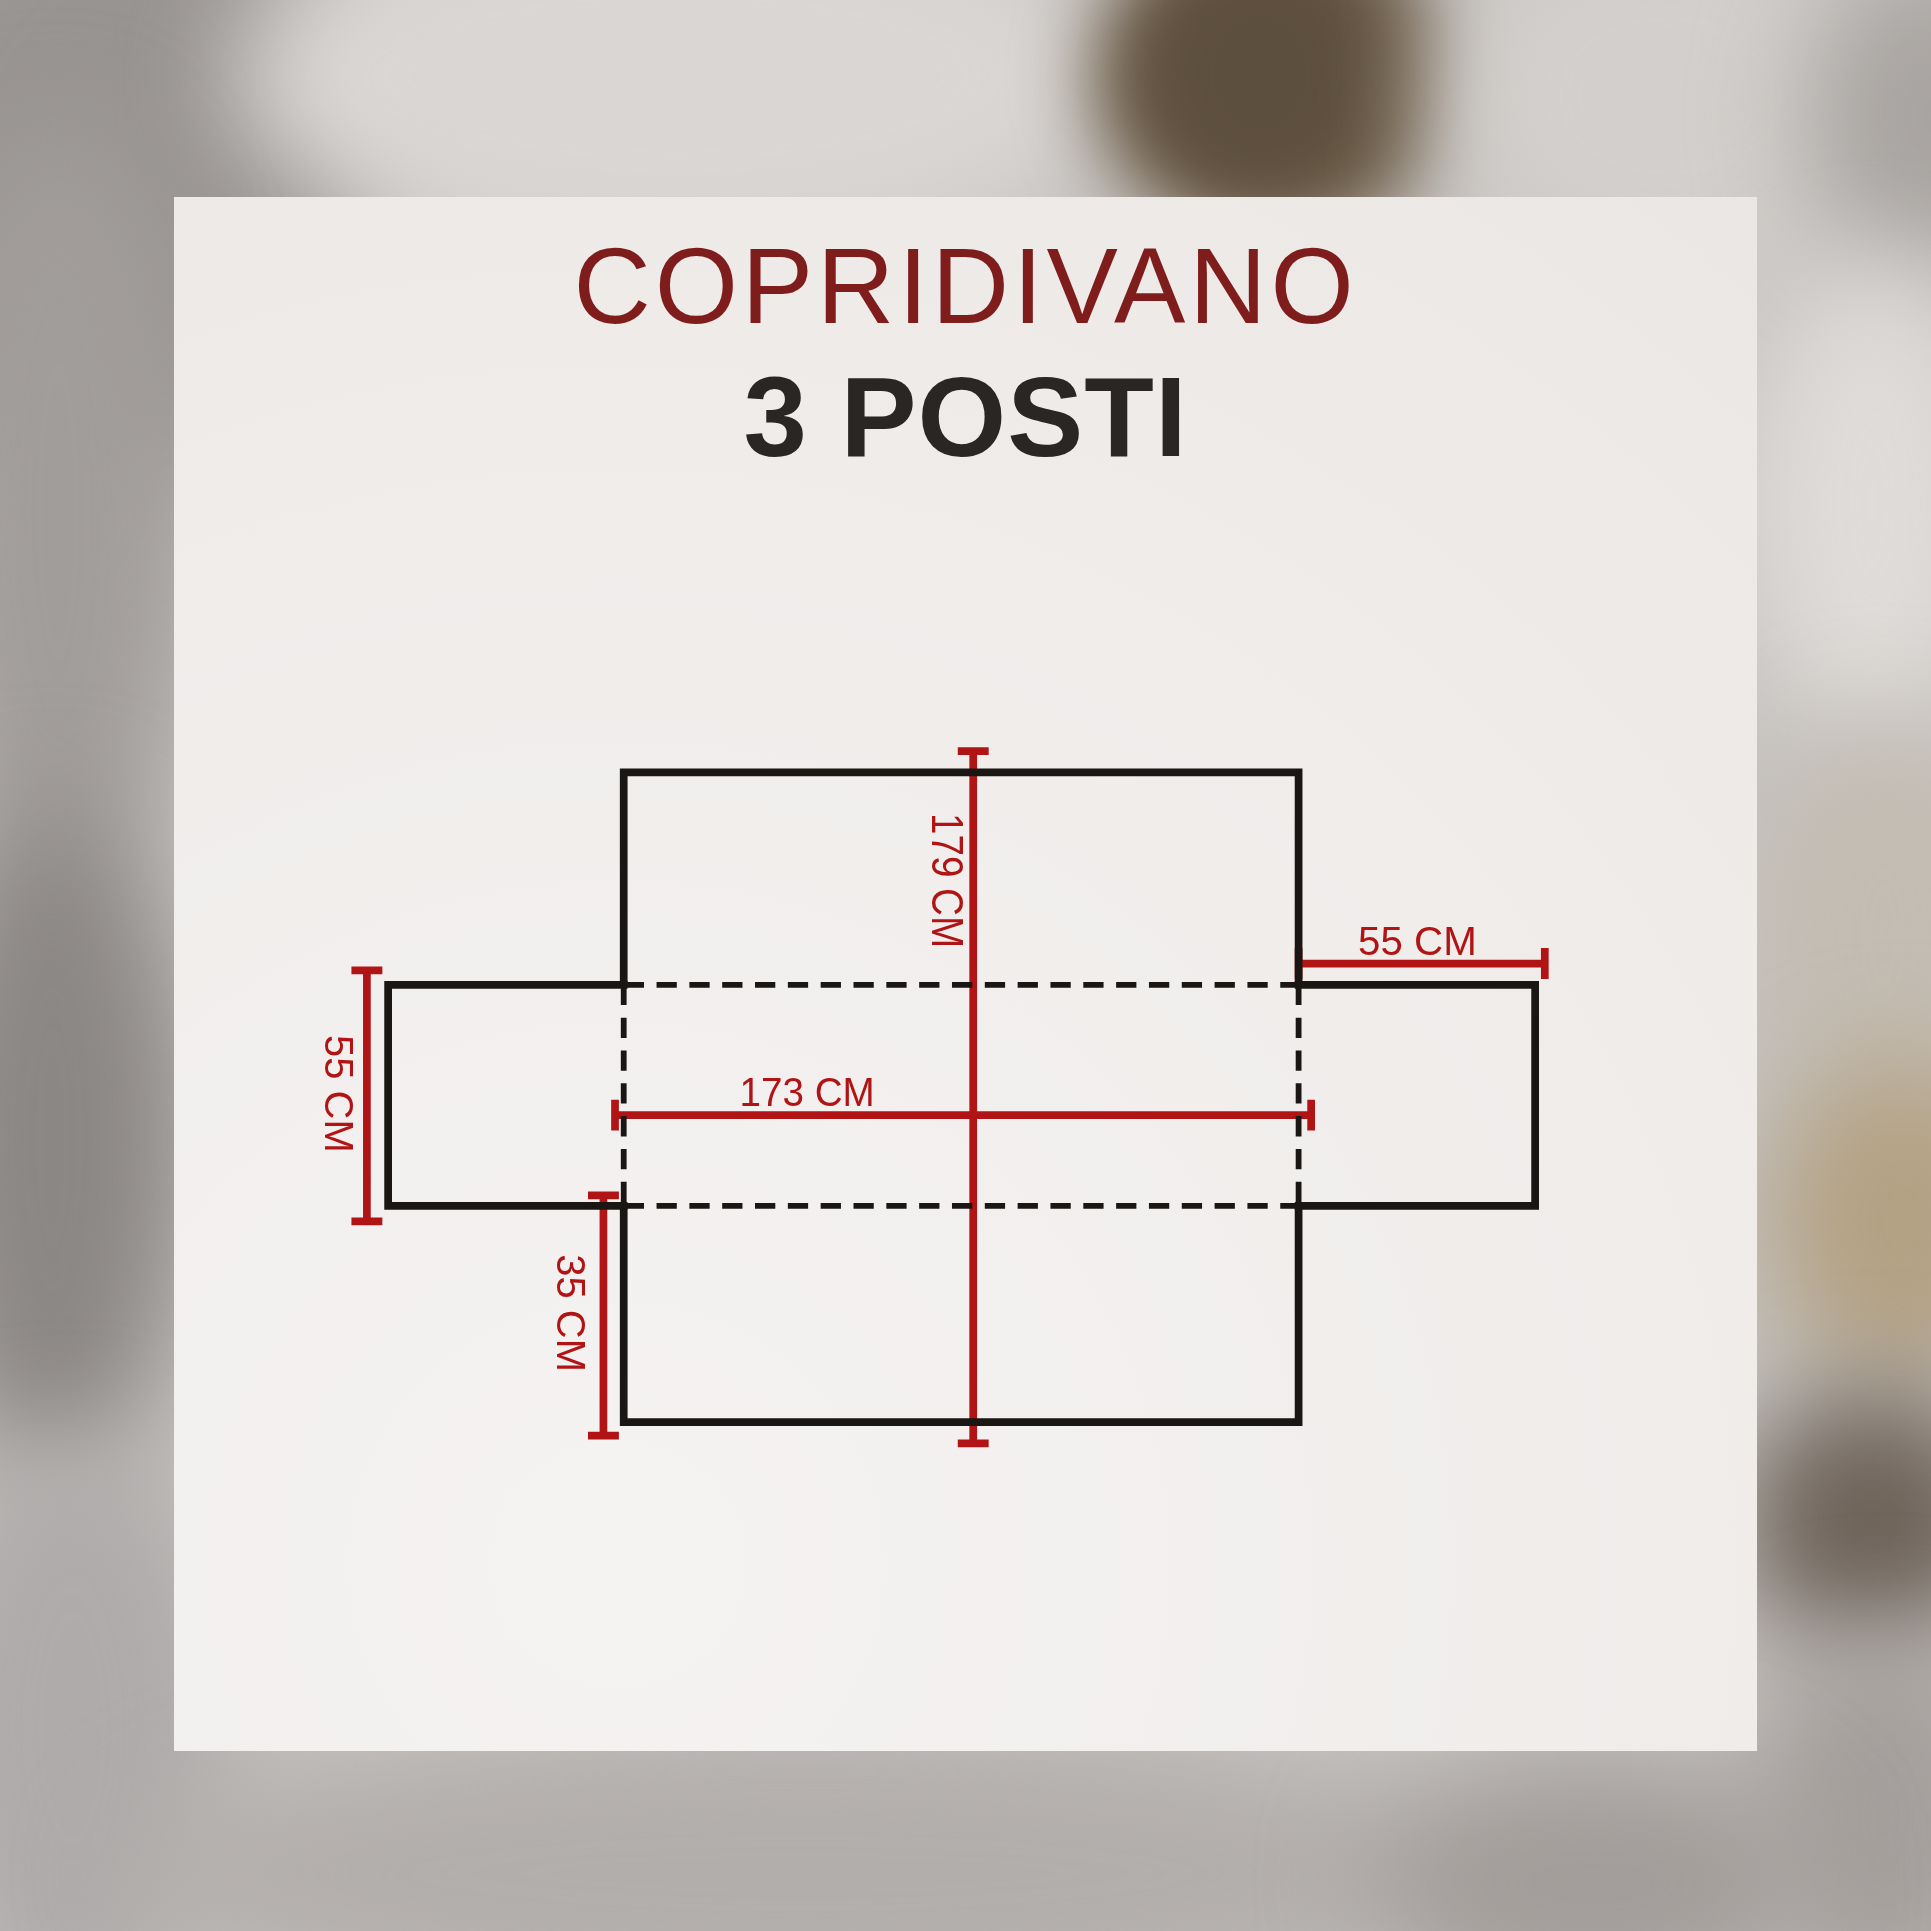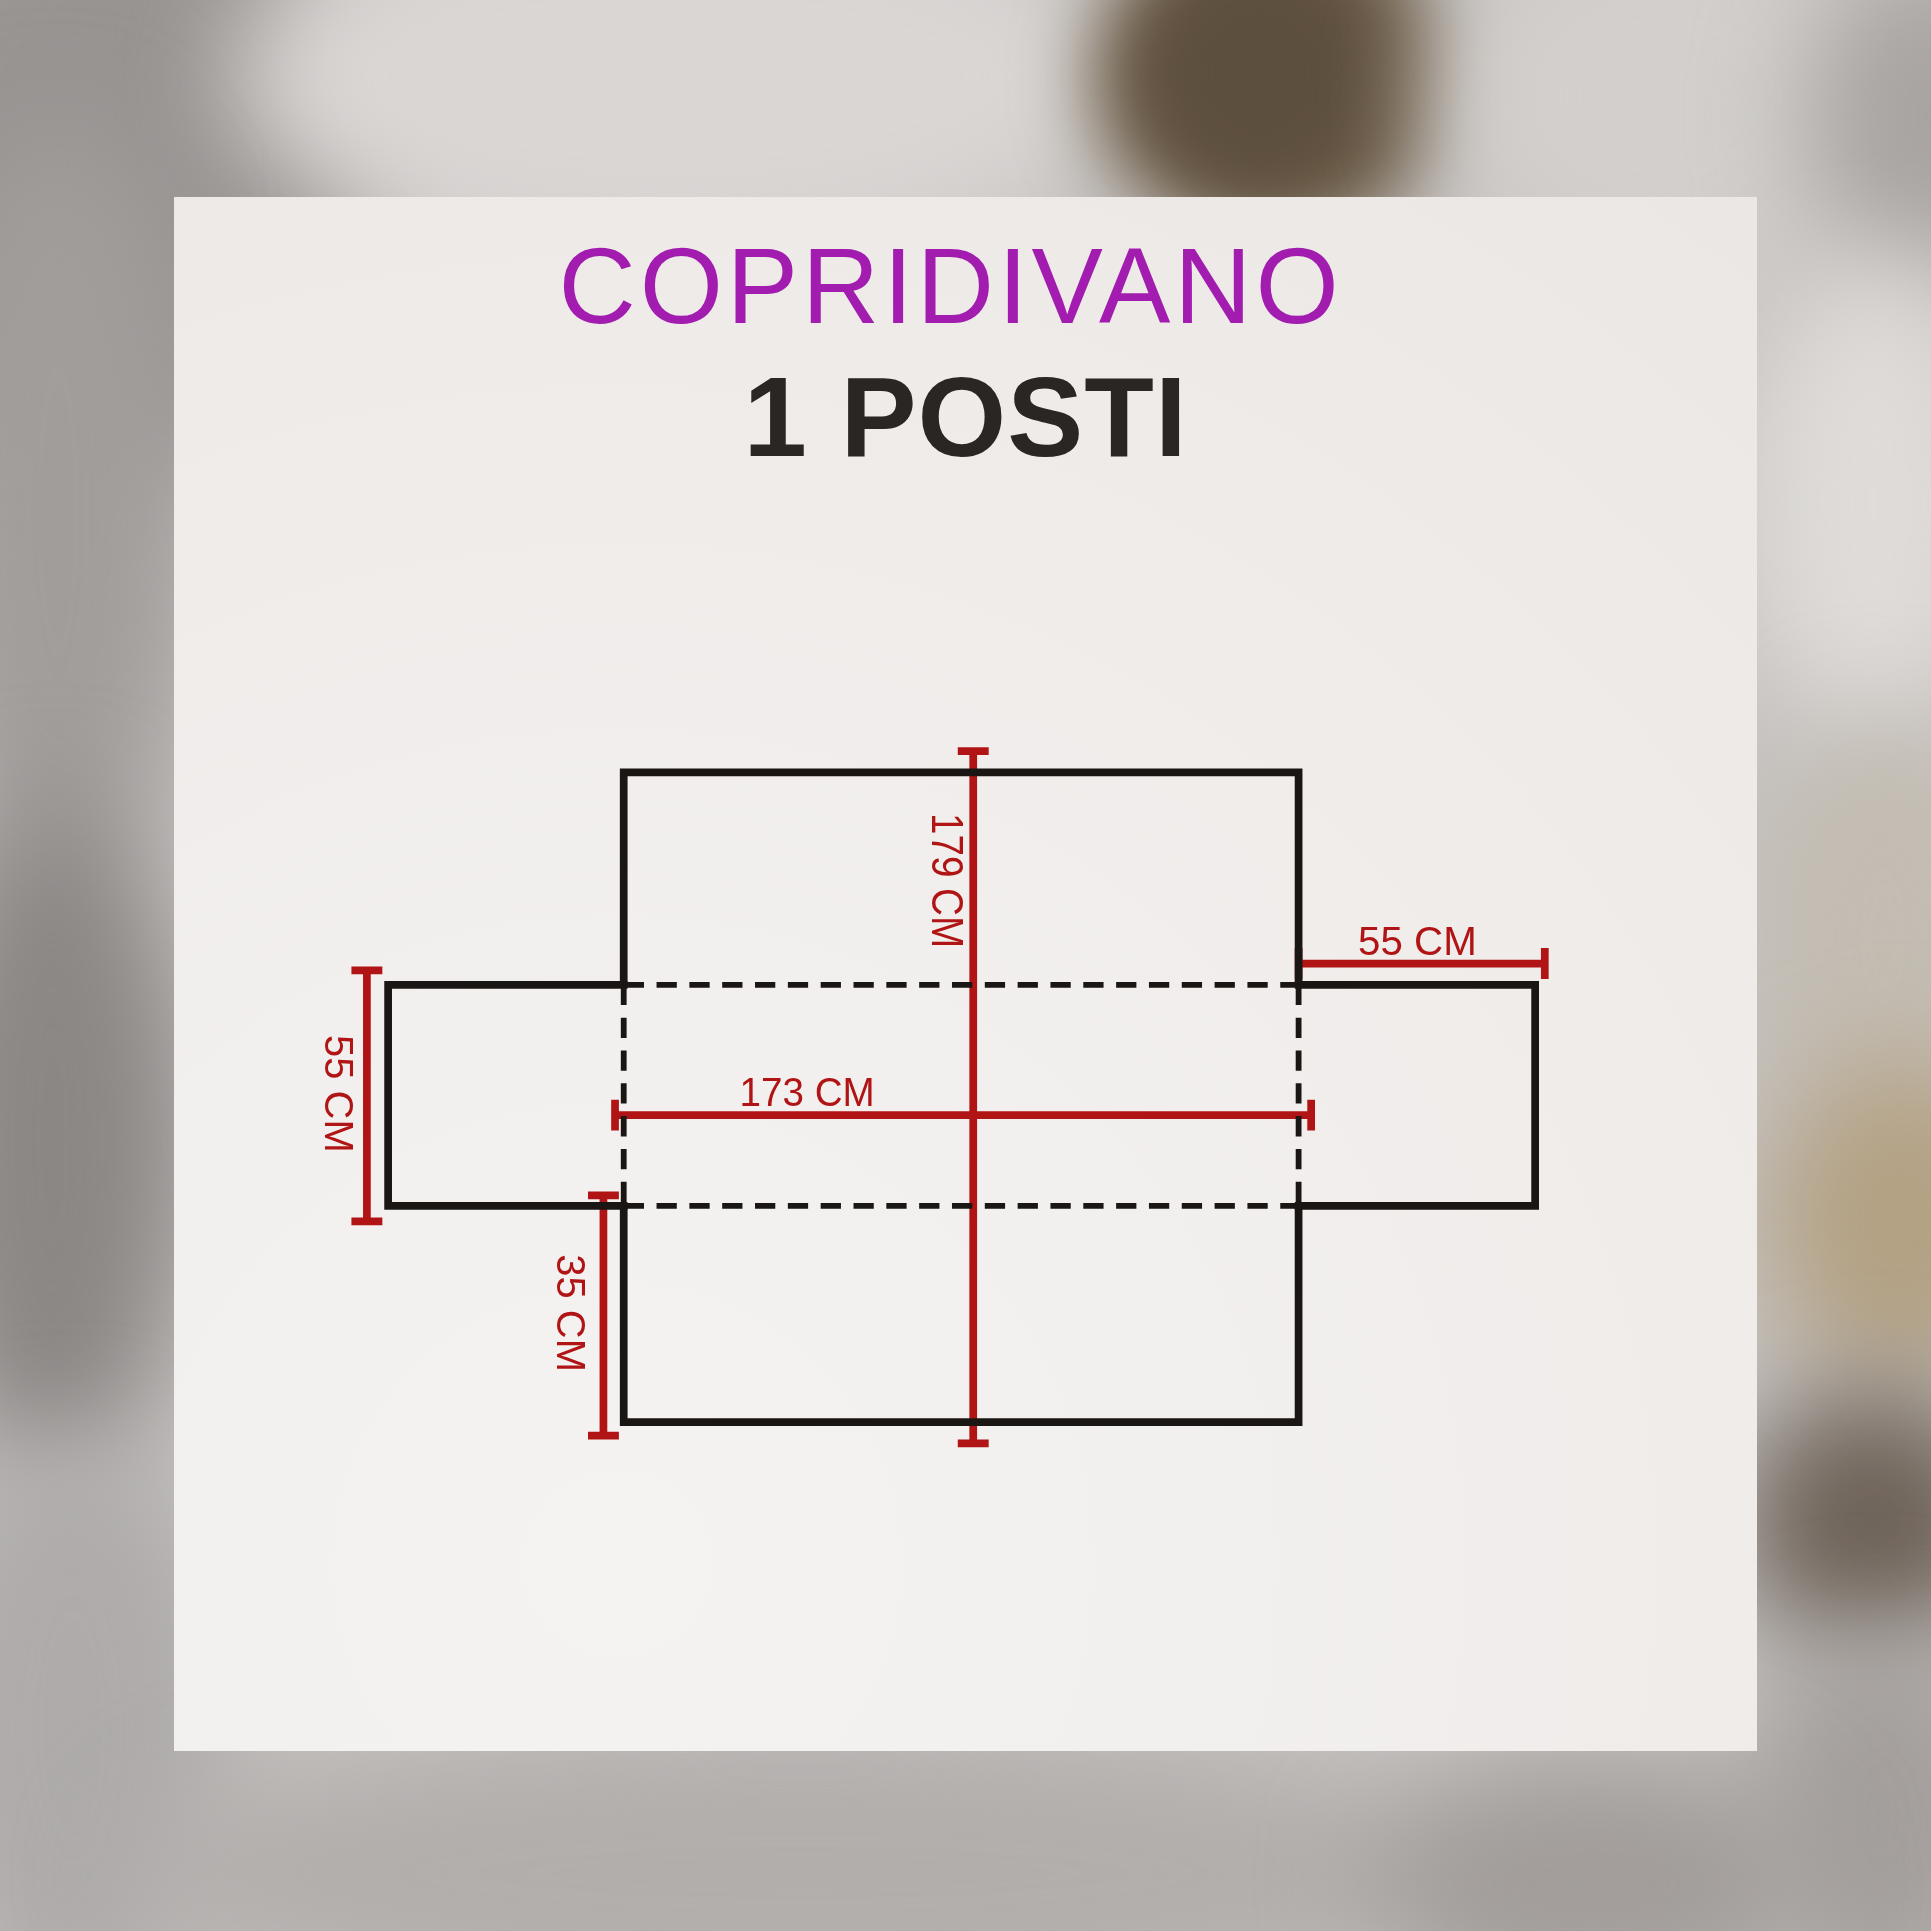--- a/index.html
+++ b/index.html
@@ -24,23 +24,23 @@
   .b-l-dark {left:-87px;top:801px;width:280px;height:676px;background:#8b8785;}
   .b-l-low  {left:-87px;top:1439px;width:319px;height:579px;background:#aeabaa;}
   .b-bottom {left:126px;top:1728px;width:1352px;height:290px;background:#b2aeac;}
   .b-br     {left:1371px;top:1757px;width:444px;height:251px;background:#a29d9a;}
 
   
   .card{position:absolute;left:174px;top:197px;width:1583px;height:1554px;
         background:radial-gradient(130% 130% at 28% 88%, #f5f3f2 0%, #efecea 55%, #e8e5e2 100%);}
 
   
-  .title-main{position:absolute;left:159px;width:1583px;top:233px;line-height:1;
+  .title-main{position:absolute;left:174px;width:1583px;top:233px;line-height:1;
               text-align:center;font-size:107px;font-weight:400;letter-spacing:3.9px;
-              color:#a21caf;}
+              color:#7f1d1d;}
   .title-sub{position:absolute;left:174px;width:1583px;top:360px;line-height:1;
              text-align:center;font-size:114px;font-weight:700;letter-spacing:1px;
              color:#292624;}
 
   
   .diagram{position:absolute;left:0;top:0;width:1931px;height:1931px;}
   .dim-label{font-family:"Liberation Sans",sans-serif;font-size:42px;}
   .dim-label.big{font-size:46px;}
 </style>
 </head>
@@ -63,21 +63,21 @@
     <div class="blob b-l-band"></div>
     <div class="blob b-l-dark"></div>
     <div class="blob b-l-low"></div>
     <div class="blob b-bottom"></div>
     <div class="blob b-br"></div>
   </div>
 
   <div class="card"></div>
 
   <div class="title-main">COPRIDIVANO</div>
-  <div class="title-sub">1 POSTI</div>
+  <div class="title-sub">3 POSTI</div>
 
   <svg class="diagram" viewBox="0 0 2000 2000">
 
     <g fill="none" stroke-width="8" stroke="#b11414">
       <path d="M1008 778 V1495 M992 778 H1024 M992 1495 H1024"></path>
       <path d="M637 1155 H1358 M637 1139 V1171 M1358 1139 V1171"></path>
       <path d="M380 1005 V1265 M364 1005 H396 M364 1265 H396"></path>
       <path d="M1345 998 H1600 M1345 982 V1014 M1600 982 V1014"></path>
       <path d="M625 1238 V1487 M609 1238 H641 M609 1487 H641"></path>
     </g>

